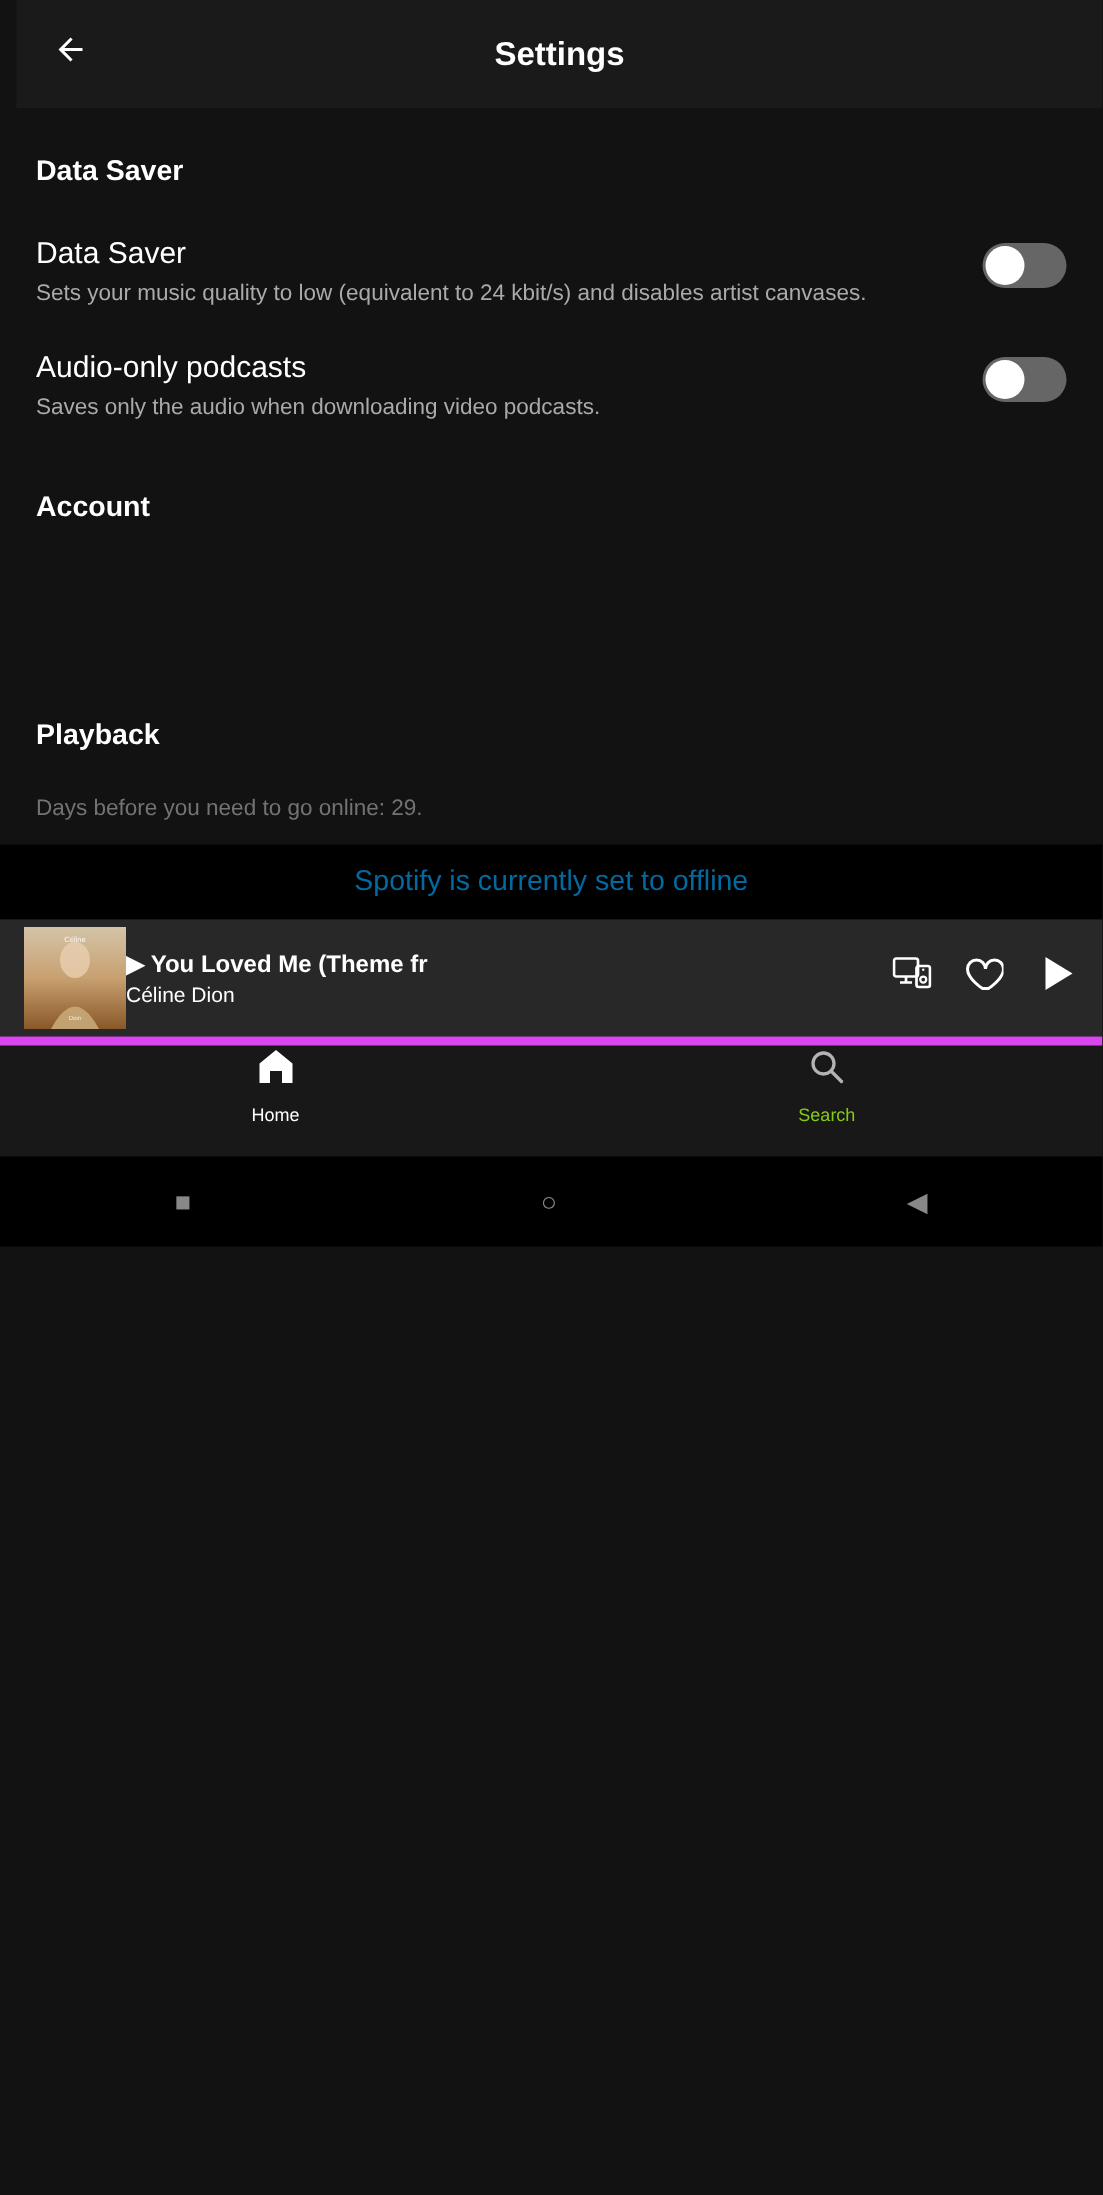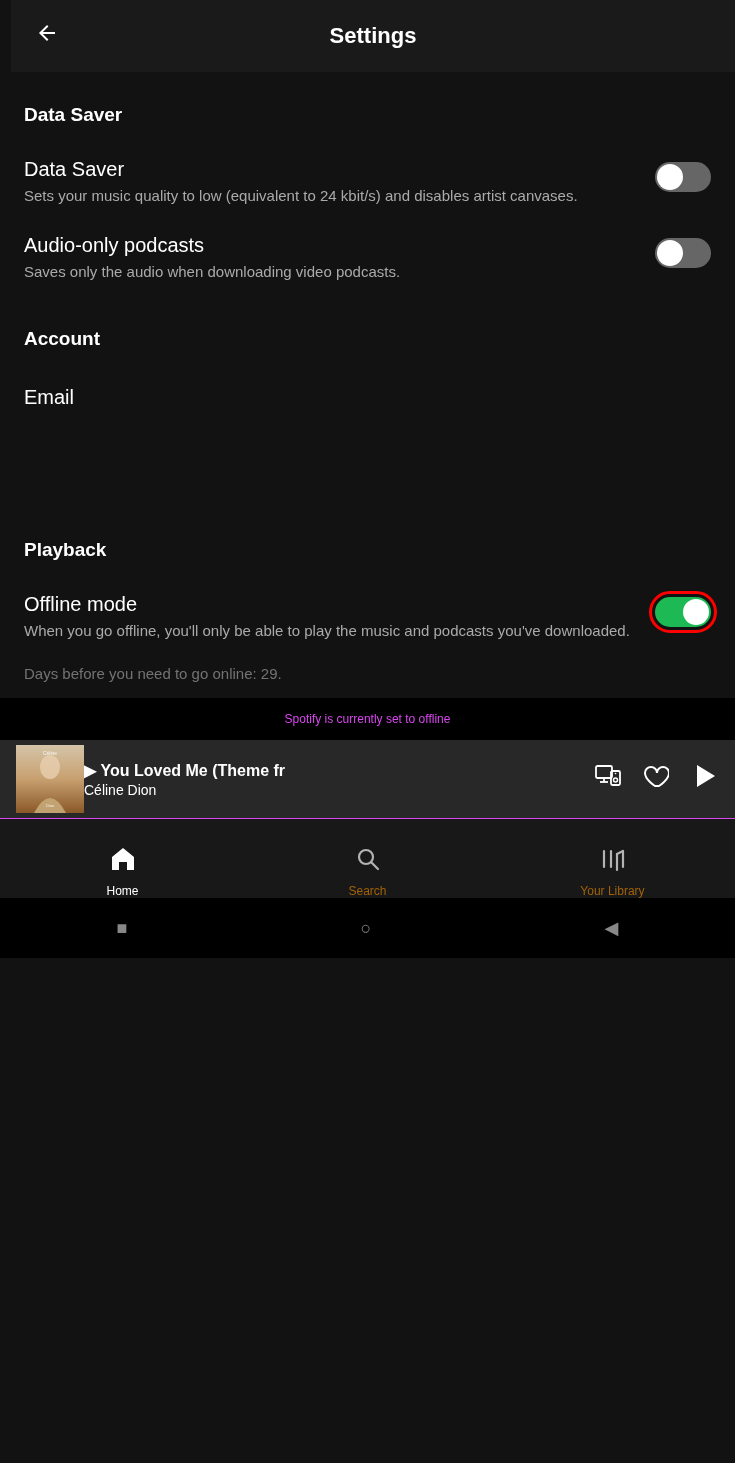--- a/index.html
+++ b/index.html
@@ -127,22 +127,22 @@
       font-size: 15px;
       color: #737373;
       padding: 10px 0 16px 0;
     }
 
     
     .offline-banner {
       background: #000;
       text-align: center;
       padding: 14px 0;
-      font-size: 12px;
-      color: #d946ef;
+      font-size: 19px;
+      color: #0369a1;
       width: 100%;
     }
 
     
     .now-playing {
       background: #282828;
       height: 78px;
       display: flex;
       align-items: center;
       padding: 0 16px;
@@ -202,42 +202,42 @@
     .device-icon {
       color: #fff;
       font-size: 22px;
     }
 
     
     .bottom-nav {
       background: #181818;
       height: 80px;
       display: flex;
-      align-items: flex-end;
+      align-items: flex-start;
       justify-content: space-around;
-      border-top: 1px solid #d946ef;
+      border-top: 6px solid #d946ef;
     }
     .nav-item {
       display: flex;
       flex-direction: column;
       align-items: center;
       gap: 4px;
       cursor: pointer;
       flex: 1;
     }
     .nav-icon {
       font-size: 28px;
       color: #b3b3b3;
     }
     .nav-icon.active {
       color: #fff;
     }
     .nav-label {
       font-size: 12px;
-      color: #a16207;
+      color: #84cc16;
     }
     .nav-label.active {
       color: #fff;
     }
 
     
     .android-nav {
       background: #000;
       height: 60px;
       display: flex;
@@ -280,37 +280,25 @@
       <div class="setting-title">Audio-only podcasts</div>
       <div class="setting-desc">Saves only the audio when downloading video podcasts.</div>
     </div>
     <div class="toggle off">
       <div class="toggle-knob"></div>
     </div>
   </div>
 
   <div class="section-label">Account</div>
 
-  <div class="email-row">
-    <div class="email-label">Email</div>
-  </div>
 
   <div style="height: 80px;"></div>
 
   <div class="section-label">Playback</div>
 
-  <div class="setting-row">
-    <div class="setting-text">
-      <div class="setting-title">Offline mode</div>
-      <div class="setting-desc">When you go offline, you'll only be able to play the music and podcasts you've downloaded.</div>
-    </div>
-    <div class="toggle on toggle-highlighted">
-      <div class="toggle-knob"></div>
-    </div>
-  </div>
 
   <div class="days-text">Days before you need to go online: 29.</div>
 
 </div>
 
 <div class="offline-banner">
   <span>Spotify is currently set to offline</span>
 </div>
 
 <div class="now-playing">
@@ -386,32 +374,20 @@
   <div class="nav-item">
     <div class="nav-icon">
       <svg width="28" height="28" viewBox="0 0 28 28" fill="none" xmlns="http://www.w3.org/2000/svg">
         <circle cx="12" cy="12" r="7" stroke="#b3b3b3" stroke-width="2.2"></circle>
         <line x1="17.5" y1="17.5" x2="24" y2="24" stroke="#b3b3b3" stroke-width="2.2" stroke-linecap="round"></line>
       </svg>
     </div>
     <span class="nav-label">Search</span>
   </div>
 
-  <div class="nav-item">
-    <div class="nav-icon">
-      <svg width="28" height="28" viewBox="0 0 28 28" fill="none" xmlns="http://www.w3.org/2000/svg">
-        <line x1="5" y1="6" x2="5" y2="22" stroke="#b3b3b3" stroke-width="2.2" stroke-linecap="round"></line>
-        <line x1="12" y1="6" x2="12" y2="22" stroke="#b3b3b3" stroke-width="2.2" stroke-linecap="round"></line>
-        <line x1="18" y1="9" x2="24" y2="6" stroke="#b3b3b3" stroke-width="2.2" stroke-linecap="round"></line>
-        <line x1="18" y1="9" x2="18" y2="25" stroke="#b3b3b3" stroke-width="2.2" stroke-linecap="round"></line>
-        <line x1="24" y1="6" x2="24" y2="22" stroke="#b3b3b3" stroke-width="2.2" stroke-linecap="round"></line>
-      </svg>
-    </div>
-    <span class="nav-label">Your Library</span>
-  </div>
 
 </div>
 
 <div class="android-nav">
   <div class="android-btn">■</div>
   <div class="android-btn">○</div>
   <div class="android-btn">◀</div>
 </div>
 
 </body></html>

